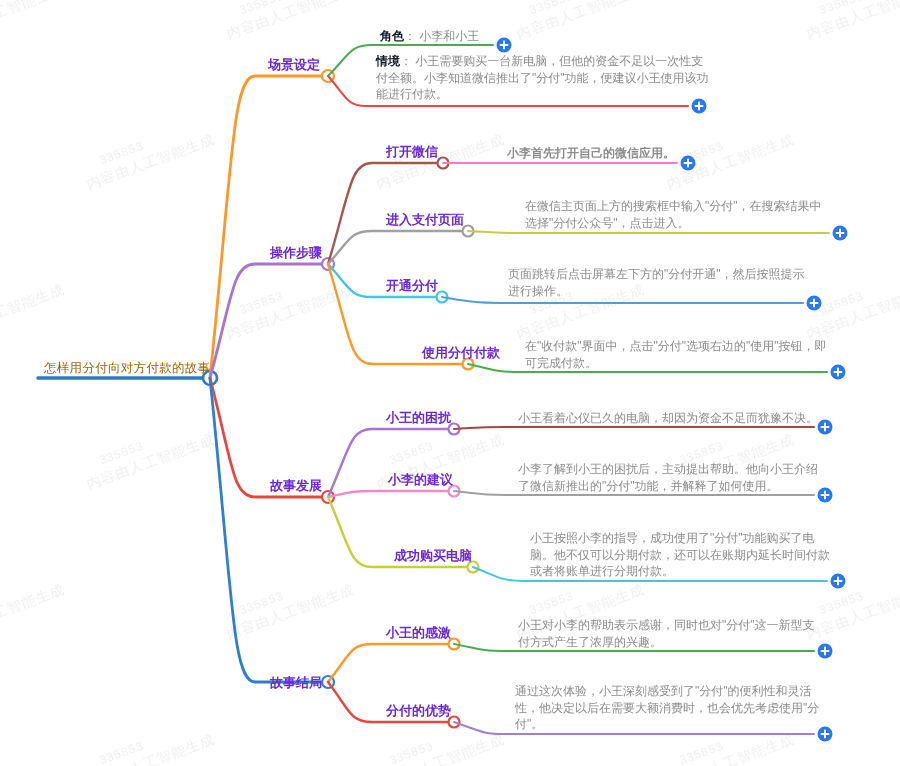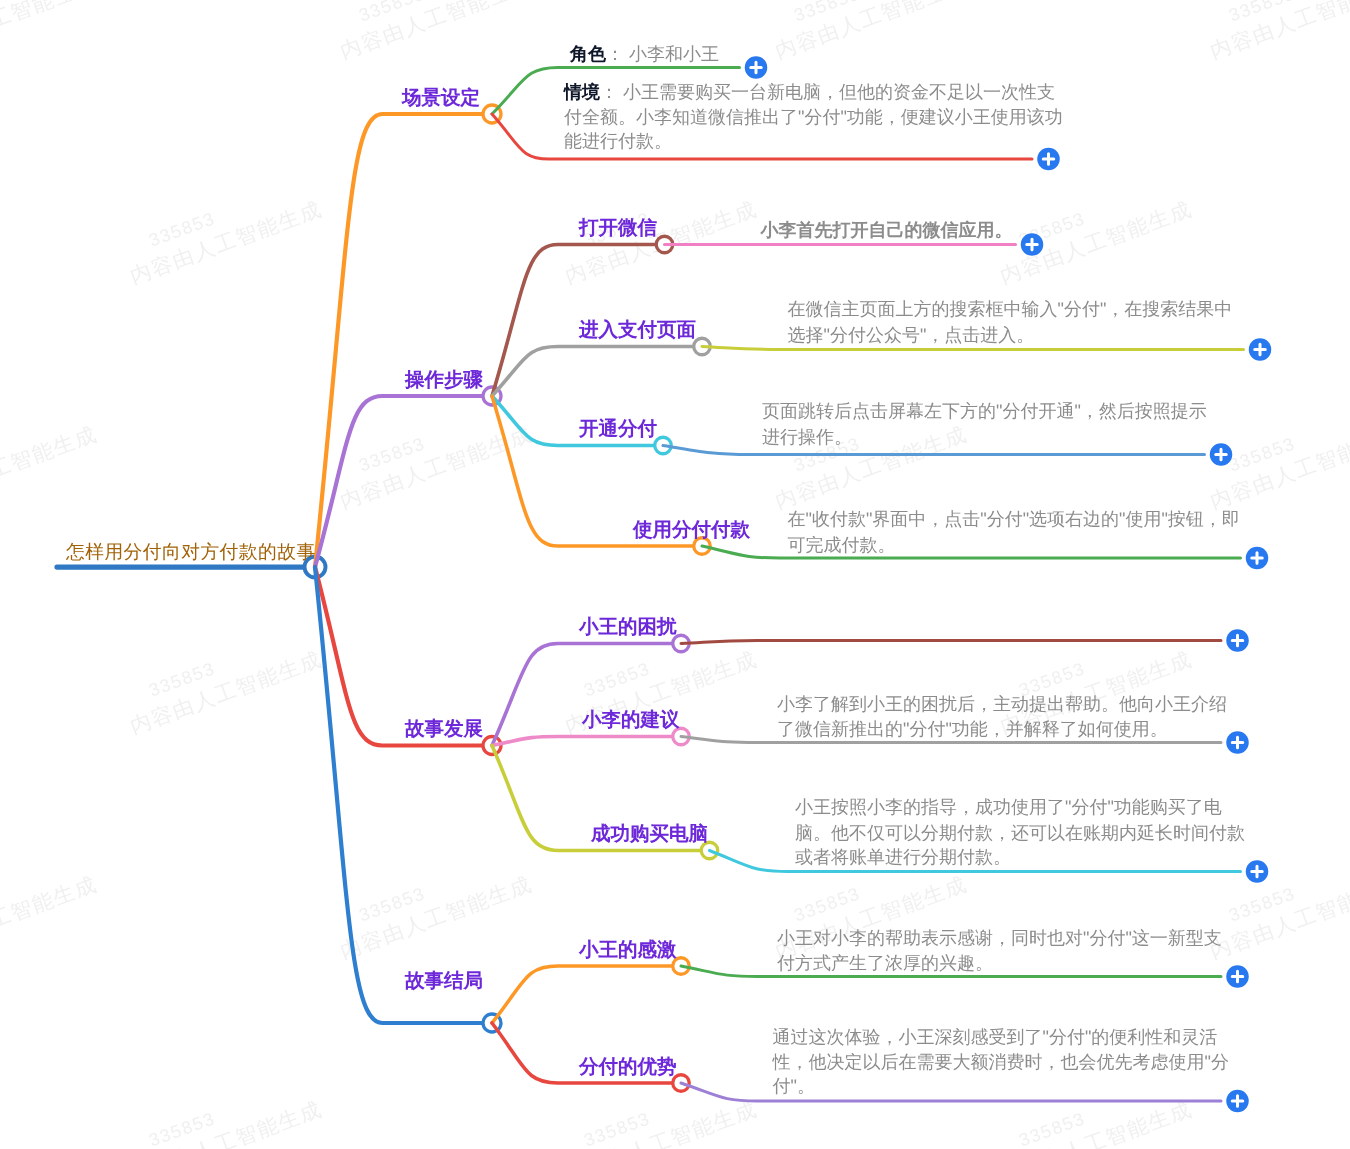--- a/index.html
+++ b/index.html
@@ -213,22 +213,23 @@
     <div class="lbl topic" style="left: 386px; top: 143px;">打开微信</div>
     <div class="note oneline" style="left: 507px; top: 145px; font-weight: bold;">小李首先打开自己的微信应用。</div>
     <div class="lbl topic" style="left: 386px; top: 211px;">进入支付页面</div>
     <div class="note" style="left: 525px; top: 198px; width: 302px;">在微信主页面上方的搜索框中输入"分付"，在搜索结果中选择"分付公众号"，点击进入。</div>
     <div class="lbl topic" style="left: 386px; top: 277px;">开通分付</div>
     <div class="note" style="left: 508px; top: 266px; width: 302px;">页面跳转后点击屏幕左下方的"分付开通"，然后按照提示进行操作。</div>
     <div class="lbl topic" style="left: 386px; top: 344px; margin-left: 36px;">使用分付付款</div>
     <div class="note" style="left: 525px; top: 338px; width: 302px;">在"收付款"界面中，点击"分付"选项右边的"使用"按钮，即可完成付款。</div>
     <div class="lbl topic" style="left: 270px; top: 477px;">故事发展</div>
     <div class="lbl topic" style="left: 386px; top: 409px;">小王的困扰</div>
+    <div class="note oneline" style="left: 518px; top: 410px;">小王看着心仪已久的电脑，却因为资金不足而犹豫不决。</div>
     <div class="lbl topic" style="left: 388px; top: 471px;">小李的建议</div>
     <div class="note" style="left: 518px; top: 461px; width: 302px;">小李了解到小王的困扰后，主动提出帮助。他向小王介绍了微信新推出的"分付"功能，并解释了如何使用。</div>
     <div class="lbl topic" style="left: 394px; top: 547px;">成功购买电脑</div>
     <div class="note" style="left: 530px; top: 530px; width: 302px;">小王按照小李的指导，成功使用了"分付"功能购买了电脑。他不仅可以分期付款，还可以在账期内延长时间付款或者将账单进行分期付款。</div>
-    <div class="lbl topic" style="left: 270px; top: 645px;">故事结局</div>
+    <div class="lbl topic" style="left: 270px; top: 674px;">故事结局</div>
     <div class="lbl topic" style="left: 386px; top: 624px;">小王的感激</div>
     <div class="note" style="left: 518px; top: 617px; width: 302px;">小王对小李的帮助表示感谢，同时也对"分付"这一新型支付方式产生了浓厚的兴趣。</div>
     <div class="lbl topic" style="left: 386px; top: 702px;">分付的优势</div>
     <div class="note" style="left: 515px; top: 683px; width: 306px;">通过这次体验，小王深刻感受到了"分付"的便利性和灵活性，他决定以后在需要大额消费时，也会优先考虑使用"分付"。</div>
   </div>
 
 </body></html>

